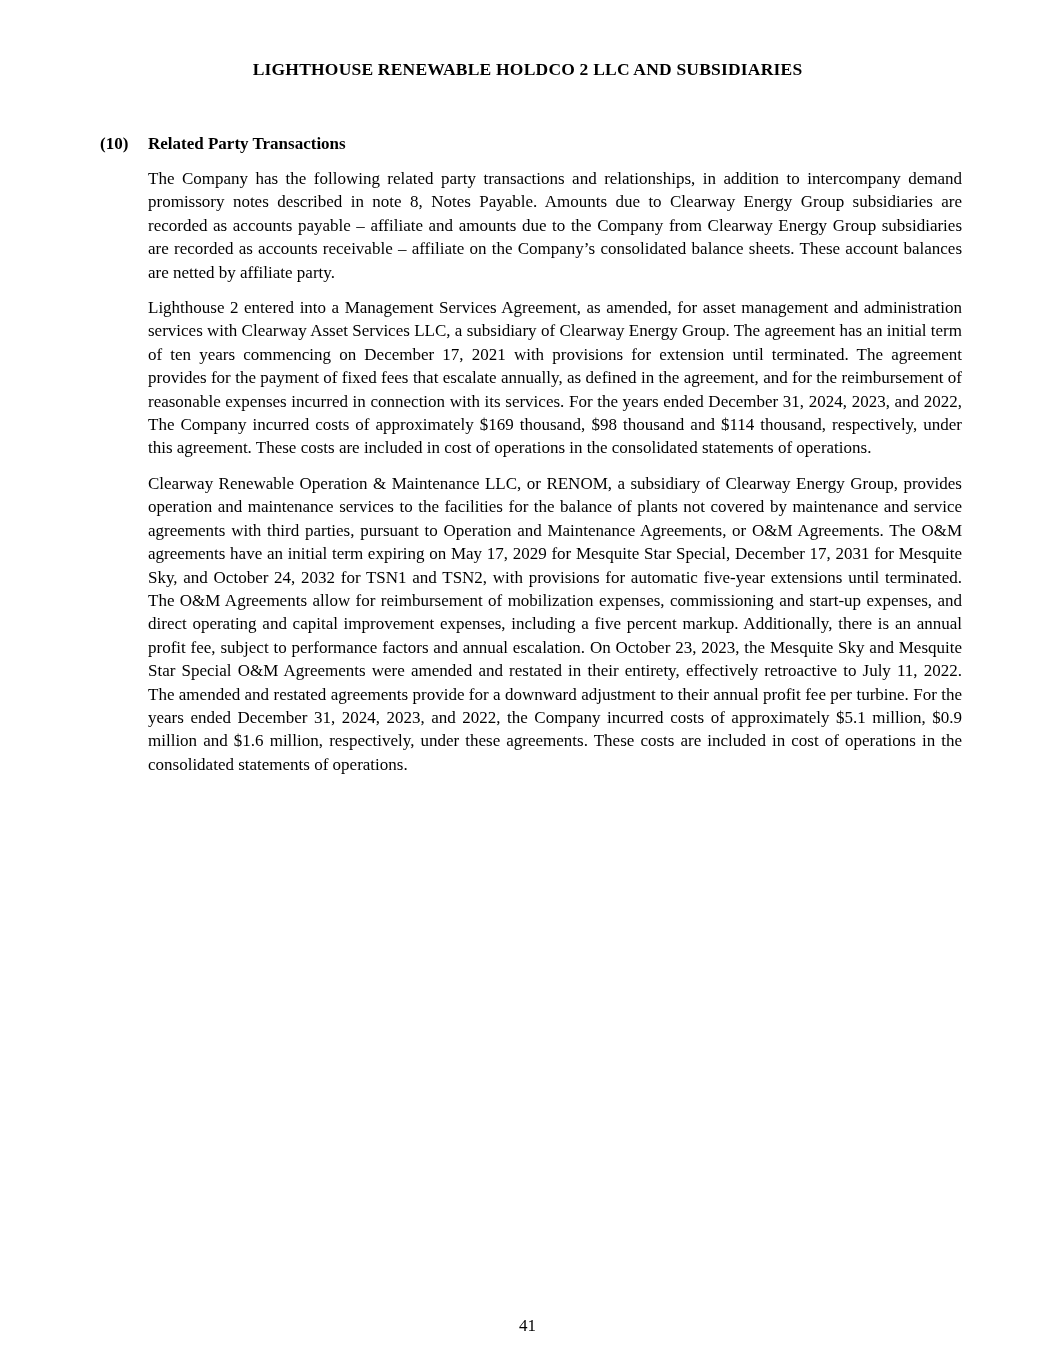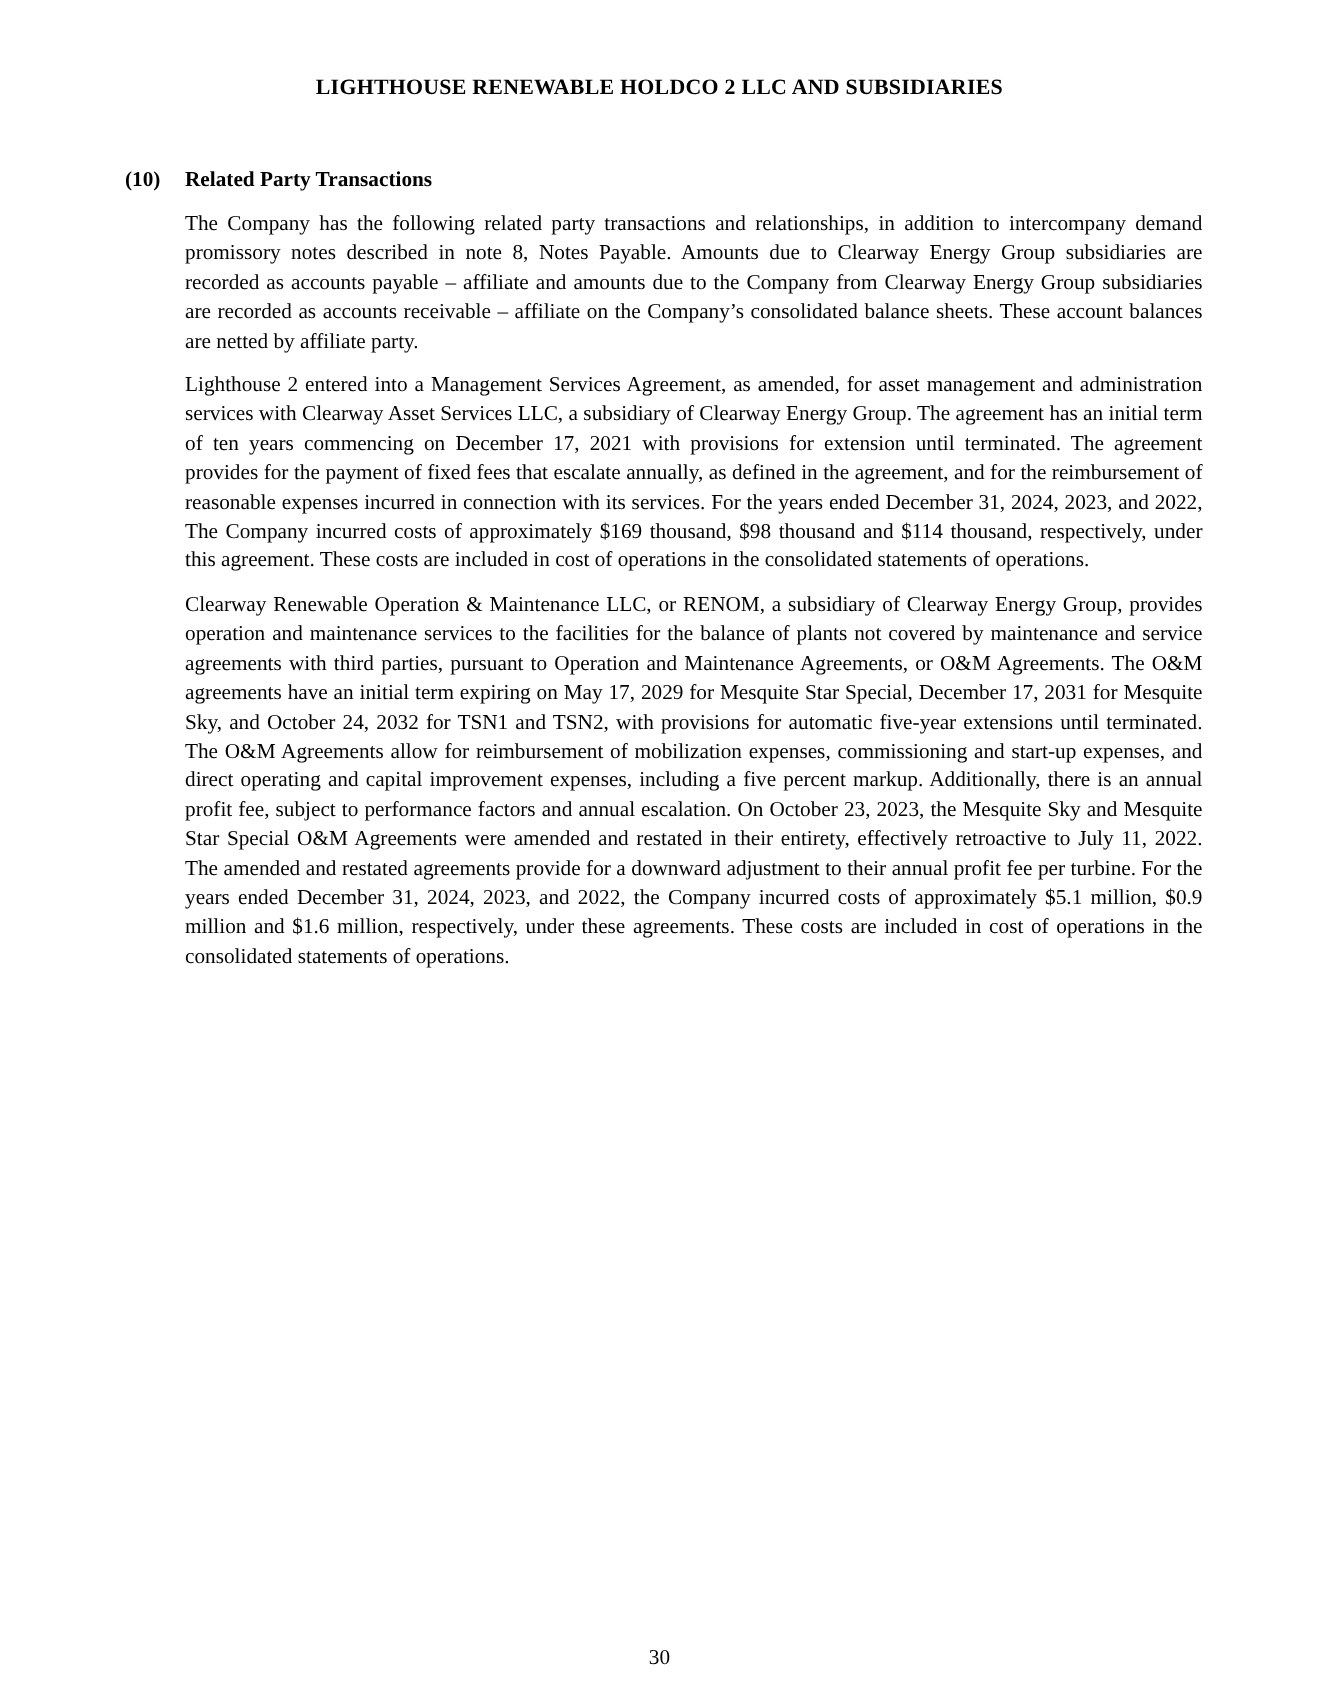--- a/index.html
+++ b/index.html
@@ -91,16 +91,16 @@
     <div class="body-col">
       <p class="para"><span>The Company has the following related party transactions and relationships, in addition to intercompany demand promissory notes described in note 8, </span><span class="italic">Notes Payable</span><span>. Amounts due to Clearway Energy Group subsidiaries are recorded as accounts payable – affiliate and amounts due to the Company from Clearway Energy Group subsidiaries are recorded as accounts receivable – affiliate on the Company’s consolidated balance sheets. These account balances are netted by affiliate party.</span></p>
 
       <p class="para">Lighthouse 2 entered into a Management Services Agreement, as amended, for asset management and administration services with Clearway Asset Services LLC, a subsidiary of Clearway Energy Group. The agreement has an initial term of ten years commencing on December 17, 2021 with provisions for extension until terminated. The agreement provides for the payment of fixed fees that escalate annually, as defined in the agreement, and for the reimbursement of reasonable expenses incurred in connection with its services. For the years ended December 31, 2024, 2023, and 2022, The Company incurred costs of approximately $169 thousand, $98 thousand and $114 thousand, respectively, under this agreement. These costs are included in cost of operations in the consolidated statements of operations.</p>
 
       <p class="para">Clearway Renewable Operation &amp; Maintenance LLC, or RENOM, a subsidiary of Clearway Energy Group, provides operation and maintenance services to the facilities for the balance of plants not covered by maintenance and service agreements with third parties, pursuant to Operation and Maintenance Agreements, or O&amp;M Agreements. The O&amp;M agreements have an initial term expiring on May 17, 2029 for Mesquite Star Special, December 17, 2031 for Mesquite Sky, and October 24, 2032 for TSN1 and TSN2, with provisions for automatic five-year extensions until terminated. The O&amp;M Agreements allow for reimbursement of mobilization expenses, commissioning and start-up expenses, and direct operating and capital improvement expenses, including a five percent markup. Additionally, there is an annual profit fee, subject to performance factors and annual escalation. On October 23, 2023, the Mesquite Sky and Mesquite Star Special O&amp;M Agreements were amended and restated in their entirety, effectively retroactive to July 11, 2022. The amended and restated agreements provide for a downward adjustment to their annual profit fee per turbine. For the years ended December 31, 2024, 2023, and 2022, the Company incurred costs of approximately $5.1 million, $0.9 million and $1.6 million, respectively, under these agreements. These costs are included in cost of operations in the consolidated statements of operations.</p>
     </div>
   </section>
 
   <footer class="page-footer">
-    <span>30</span>
+    <span>41</span>
   </footer>
 
 </div>
 
 </body></html>

